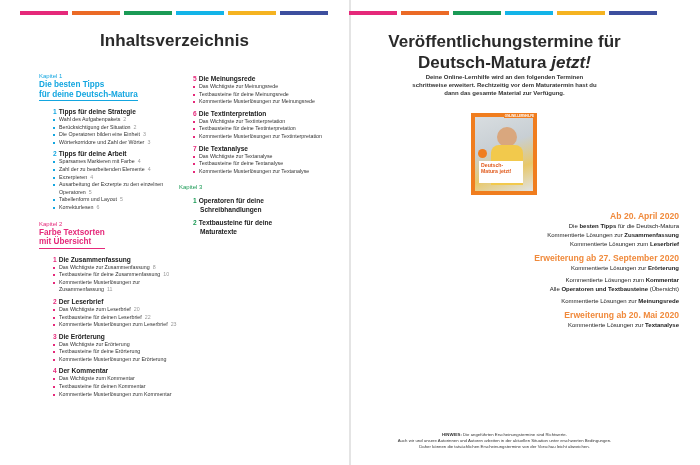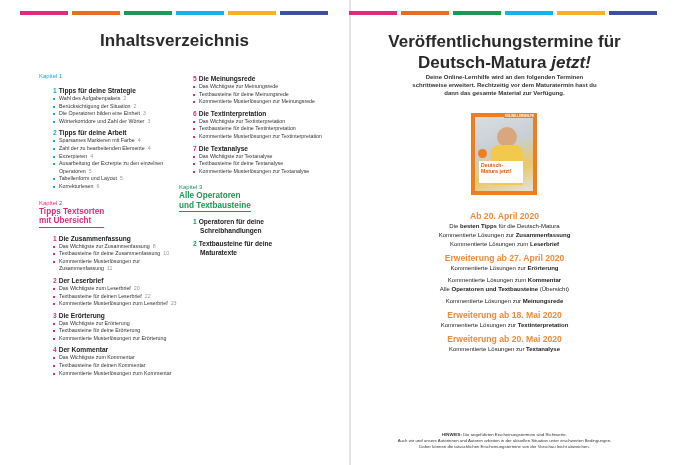--- a/index.html
+++ b/index.html
@@ -49,21 +49,21 @@
 
   .cover { position: absolute; left: 141px; top: 113px; width: 66px; height: 82px; background: #f07d1e; }
   .cover-inner { position: absolute; left: 4px; top: 4px; right: 4px; bottom: 4px; background: linear-gradient(160deg, #d8dde0 0%, #c8cfd4 40%, #e8c86a 70%, #dfe3e6 100%); overflow: hidden; }
   .cover-brand { position: absolute; top: 1px; right: 2px; font-size: 3px; color: #fff; font-weight: bold; background: #f07d1e; padding: 0 1px; }
   .cover-head { position: absolute; left: 22px; top: 10px; width: 20px; height: 20px; border-radius: 50%; background: #d9a77e; }
   .cover-body { position: absolute; left: 16px; top: 28px; width: 32px; height: 40px; background: #f2c94c; border-radius: 8px 8px 0 0; }
   .cover-box { position: absolute; left: 4px; top: 44px; width: 44px; height: 22px; background: #fff; }
   .cover-title { position: absolute; left: 6px; top: 46px; font-size: 5.2px; line-height: 5.6px; font-weight: bold; color: #e05a1c; }
   .cover-badge { position: absolute; left: 3px; top: 32px; width: 9px; height: 9px; border-radius: 50%; background: #f07d1e; }
 
-  .schedule { position: absolute; top: 210px; left: 0; width: 349px; text-align: center; }
+  .schedule { position: absolute; top: 210px; left: 0; width: 349px; text-align: right; }
   .sched-block { margin-bottom: 3px; }
   .sched-date { font-size: 8.6px; font-weight: bold; color: #f08a3c; line-height: 12px; }
   .sched-line { font-size: 6px; line-height: 9px; color: #222; }
   .sched-line b { font-weight: bold; }
 
   .note { position: absolute; top: 432px; left: 0; width: 349px; text-align: center; font-size: 4.3px; line-height: 6px; color: #333; }
   .note b { font-weight: bold; }
 </style>
 </head>
 <body>
@@ -77,20 +77,24 @@
     <span style="background:#1a9a55"></span>
     <span style="background:#13b4e8"></span>
     <span style="background:#f5b321"></span>
     <span style="background:#3d4f9e"></span>
   </div>
   <h1 class="left-title">Inhaltsverzeichnis</h1>
 
   <div class="toc-col c1">
     <div class="kapitel k1">
       <div class="kapitel-label">Kapitel 1</div>
+      <div class="kapitel-title">
+        <span>Die besten Tipps</span><br>
+        <span>für deine Deutsch-Matura</span>
+      </div>
     </div>
 
     <div class="section sec-k1">
       <div class="section-title"><span class="num">1</span><span>Tipps für deine Strategie</span></div>
       <ul>
         <li><span>Wahl des Aufgabenpakets</span><span class="pg">2</span></li>
         <li><span>Berücksichtigung der Situation</span><span class="pg">2</span></li>
         <li><span>Die Operatoren bilden eine Einheit</span><span class="pg">3</span></li>
         <li><span>Wörterkorridore und Zahl der Wörter</span><span class="pg">3</span></li>
       </ul>
@@ -104,21 +108,21 @@
         <li><span>Exzerpieren</span><span class="pg">4</span></li>
         <li><span>Ausarbeitung der Exzerpte zu den einzelnen Operatoren</span><span class="pg">5</span></li>
         <li><span>Tabellenform und Layout</span><span class="pg">5</span></li>
         <li><span>Korrekturlesen</span><span class="pg">6</span></li>
       </ul>
     </div>
 
     <div class="kapitel k2">
       <div class="kapitel-label">Kapitel 2</div>
       <div class="kapitel-title">
-        <span>Tipps Textsorten</span><br>
+        <span>Farbe Textsorten</span><br>
         <span>mit Übersicht</span>
       </div>
     </div>
 
     <div class="section sec-k2">
       <div class="section-title"><span class="num">1</span><span>Die Zusammenfassung</span></div>
       <ul>
         <li><span>Das Wichtigste zur Zusammenfassung</span><span class="pg">8</span></li>
         <li><span>Textbausteine für deine Zusammenfassung</span><span class="pg">10</span></li>
         <li><span>Kommentierte Musterlösungen zur Zusammenfassung</span><span class="pg">11</span></li>
@@ -174,24 +178,20 @@
       <div class="section-title"><span class="num">7</span><span>Die Textanalyse</span></div>
       <ul>
         <li><span>Das Wichtigste zur Textanalyse</span></li>
         <li><span>Textbausteine für deine Textanalyse</span></li>
         <li><span>Kommentierte Musterlösungen zur Textanalyse</span></li>
       </ul>
     </div>
 
     <div class="kapitel k3" style="margin-left:-14px">
       <div class="kapitel-label">Kapitel 3</div>
-      <div class="kapitel-title">
-        <span>Alle Operatoren</span><br>
-        <span>und Textbausteine</span>
-      </div>
     </div>
 
     <div class="sec-k3" style="margin-left:0">
       <div class="section-title"><span class="num">1</span><span>Operatoren für deine</span><br><span style="margin-left:7px">Schreibhandlungen</span></div>
     </div>
     <div class="sec-k3" style="margin-left:0">
       <div class="section-title"><span class="num">2</span><span>Textbausteine für deine</span><br><span style="margin-left:7px">Maturatexte</span></div>
     </div>
   </div>
 </div>
@@ -229,33 +229,29 @@
   </div>
 
   <div class="schedule">
     <div class="sched-block">
       <div class="sched-date">Ab 20. April 2020</div>
       <div class="sched-line"><span>Die </span><b>besten Tipps</b><span> für die Deutsch-Matura</span></div>
       <div class="sched-line"><span>Kommentierte Lösungen zur </span><b>Zusammenfassung</b></div>
       <div class="sched-line"><span>Kommentierte Lösungen zum </span><b>Leserbrief</b></div>
     </div>
     <div class="sched-block">
-      <div class="sched-date">Erweiterung ab 27. April 2020</div>
+      <div class="sched-date">Erweiterung ab 27. September 2020</div>
       <div class="sched-line"><span>Kommentierte Lösungen zur </span><b>Erörterung</b></div>
     </div>
     <div class="sched-block">
       <div class="sched-line"><span>Kommentierte Lösungen zum </span><b>Kommentar</b></div>
       <div class="sched-line"><span>Alle </span><b>Operatoren und Textbausteine</b><span> (Übersicht)</span></div>
     </div>
     <div class="sched-block">
       <div class="sched-line"><span>Kommentierte Lösungen zur </span><b>Meinungsrede</b></div>
-    </div>
-    <div class="sched-block">
-      <div class="sched-date">Erweiterung ab 18. Mai 2020</div>
-      <div class="sched-line"><span>Kommentierte Lösungen zur </span><b>Textinterpretation</b></div>
     </div>
     <div class="sched-block">
       <div class="sched-date">Erweiterung ab 20. Mai 2020</div>
       <div class="sched-line"><span>Kommentierte Lösungen zur </span><b>Textanalyse</b></div>
     </div>
   </div>
 
   <div class="note">
     <b>HINWEIS:</b><span> Die angeführten Erscheinungstermine sind Richtwerte.</span><br>
     <span>Auch wir und unsere Autorinnen und Autoren arbeiten in der aktuellen Situation unter erschwerten Bedingungen.</span><br>

